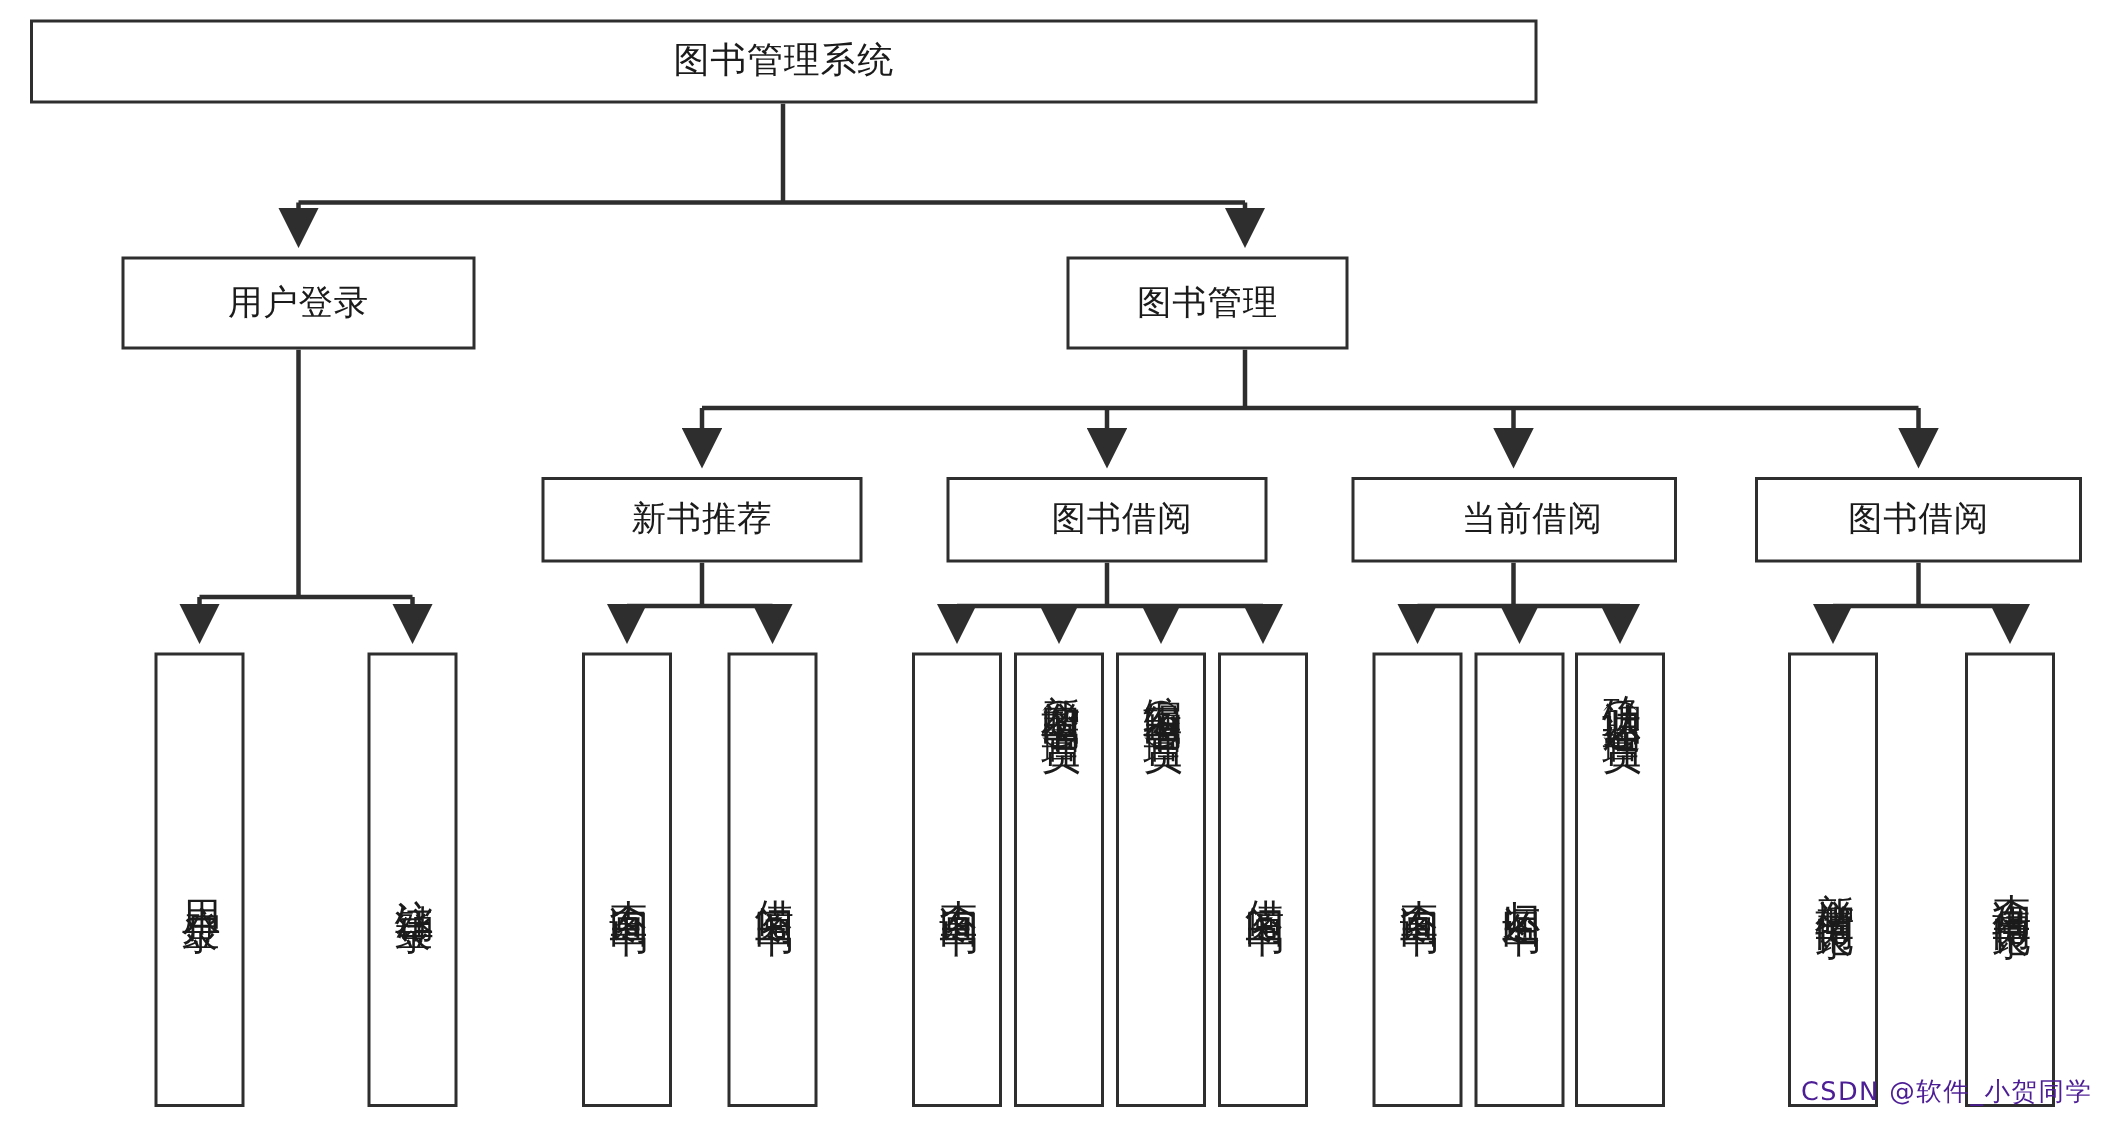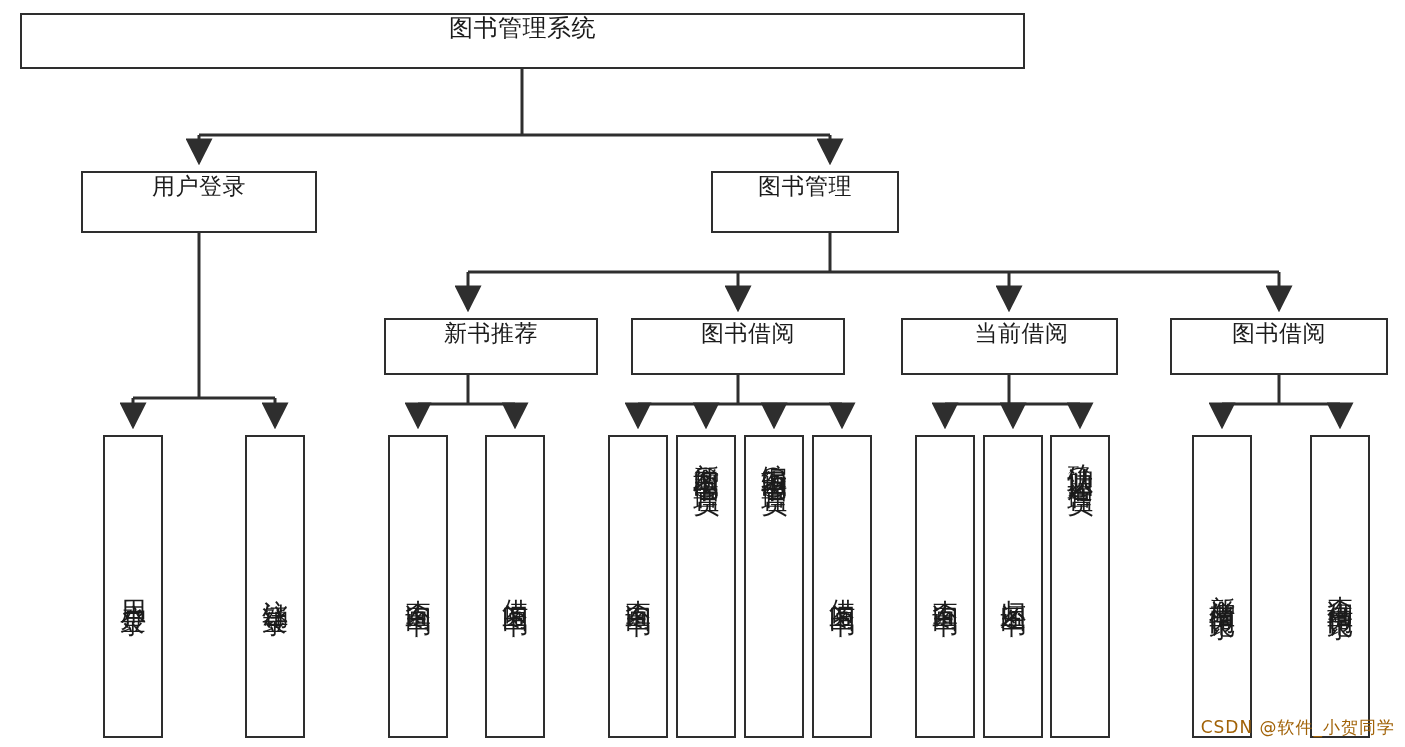--- a/index.html
+++ b/index.html
@@ -21,20 +21,21 @@
     width:1405px;
     height:747px;
     pointer-events:none;
   }
   .node{
     position:absolute;
     box-sizing:border-box;
     background:#ffffff;
     border:2px solid #2e2e2e;
     display:flex;
+    align-items:center;
     justify-content:center;
     z-index:2;
   }
   .node .label{
     font-size:23px;
     line-height:1.15;
     letter-spacing:0.5px;
     color:#1b1b1b;
     white-space:nowrap;
   }
@@ -57,21 +58,21 @@
   }
   .node.leaf.centered{
     align-items:center;
     padding-top:0;
   }
   #watermark{
     position:absolute;
     right:10px;
     bottom:8px;
     font-size:17px;
-    color:#a16207;
+    color:#4c1d95;
     letter-spacing:1px;
     z-index:5;
     white-space:nowrap;
   }
 </style>
 </head>
 <body>
 
 <div id="canvas">
 
@@ -129,21 +130,21 @@
     <span class="label">图书管理系统</span>
   </div>
 
   <div class="node branch" style="left:81px;top:171px;width:236px;height:62px;">
     <span class="label">用户登录</span>
   </div>
   <div class="node branch" style="left:711px;top:171px;width:188px;height:62px;">
     <span class="label">图书管理</span>
   </div>
 
-  <div class="node branch" style="left:361px;top:318px;width:214px;height:57px;margin-left:23px;">
+  <div class="node branch" style="left:361px;top:318px;width:214px;height:57px;">
     <span class="label">新书推荐</span>
   </div>
   <div class="node branch" style="left:631px;top:318px;width:214px;height:57px;padding-left:20px;">
     <span class="label">图书借阅</span>
   </div>
   <div class="node branch" style="left:901px;top:318px;width:217px;height:57px;padding-left:24px;">
     <span class="label">当前借阅</span>
   </div>
   <div class="node branch" style="left:1170px;top:318px;width:218px;height:57px;">
     <span class="label">图书借阅</span>

